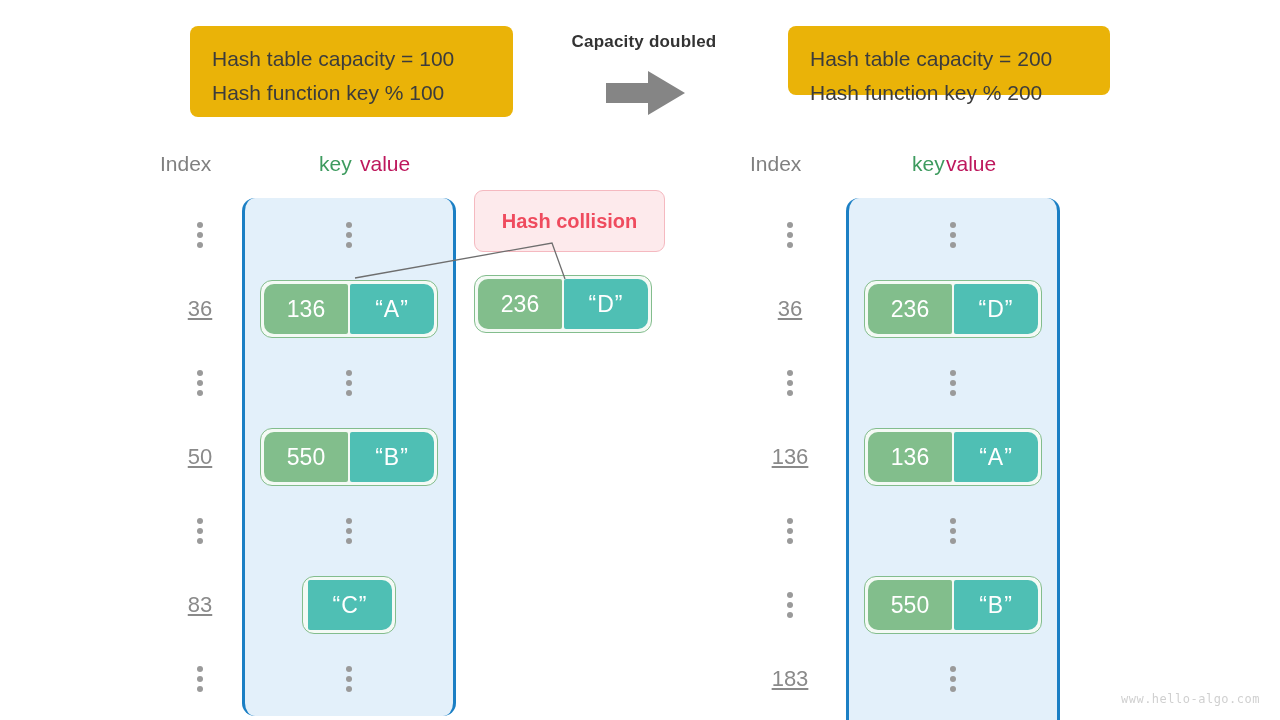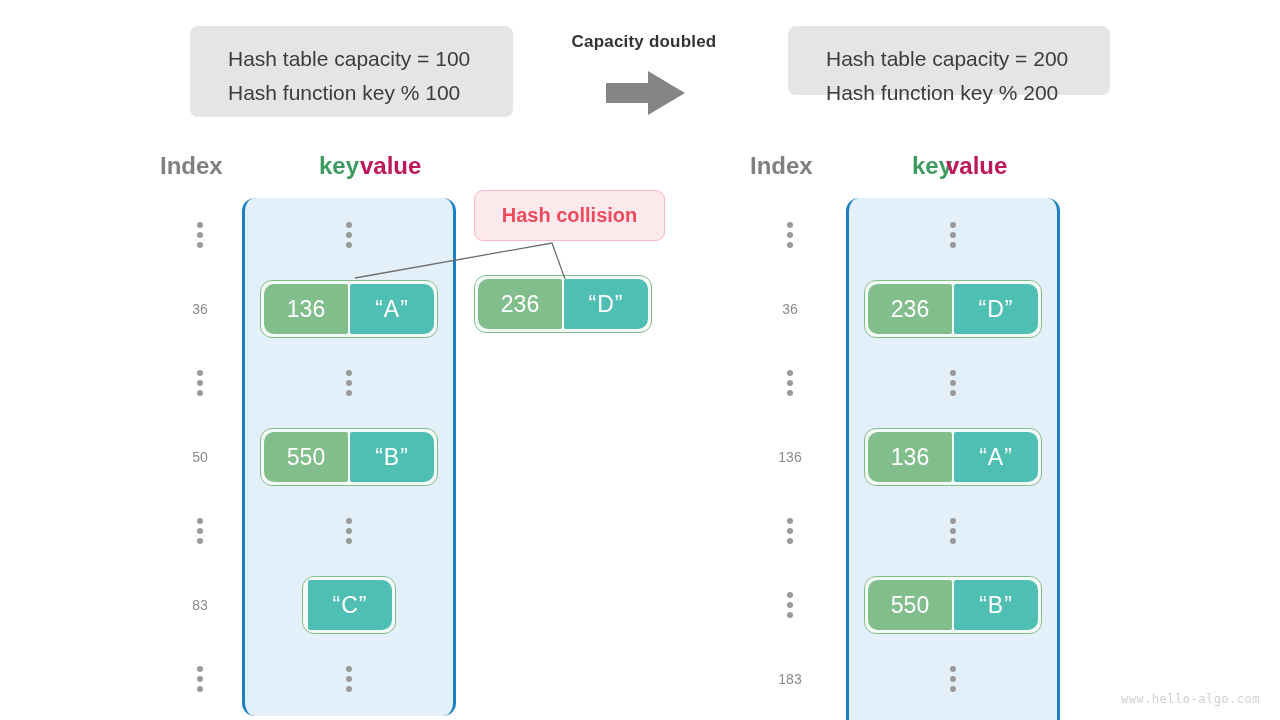--- a/index.html
+++ b/index.html
@@ -16,23 +16,23 @@
   }
   #stage {
     position: relative;
     width: 1280px;
     height: 720px;
   }
 
   
   .info-box {
     position: absolute;
-    background: #e5e5e5;
+    background: #eab308;
     border-radius: 8px;
-    padding: 16px 38px;
+    padding: 16px 22px;
     box-sizing: border-box;
     color: #3c3c3c;
     font-size: 21px;
     line-height: 1.62;
   }
   .info-box .line { white-space: nowrap; }
 
   #info-left  { left: 190px; top: 26px; width: 323px; height: 91px; }
   #info-right { left: 788px; top: 26px; width: 322px; height: 69px; }
 
@@ -61,41 +61,42 @@
 
   .col-headers {
     position: absolute;
     top: 0;
     left: 0;
     height: 30px;
     width: 100%;
   }
   .hdr {
     position: absolute;
-    font-size: 24px;
-    font-weight: bold;
+    font-size: 21px;
+    font-weight: normal;
     white-space: nowrap;
   }
   .hdr-index { color: #808080; }
   .hdr-key   { color: #3e9b5f; margin-left: 34px; }
   .hdr-value { color: #be185d; }
 
   
   .index-col {
     position: absolute;
     width: 80px;
     text-align: center;
   }
   .index-cell {
     height: 74px;
     display: flex;
     align-items: center;
     justify-content: center;
-    font-size: 14px;
+    font-size: 22px;
     color: #8a8a8a;
+    text-decoration: underline;
   }
 
   
   .bucket-wrap {
     position: absolute;
     background: #e3f0fa;
     box-sizing: border-box;
     border-left: 3px solid #1b7fc4;
     border-right: 3px solid #1b7fc4;
     border-radius: 13px;
@@ -160,21 +161,21 @@
     left: 474px;
     top: 275px;
   }
 
   
   #collision-box {
     position: absolute;
     left: 474px;
     top: 190px;
     width: 191px;
-    height: 51px;
+    height: 62px;
     background: #fdeaec;
     border: 1.5px solid #f5b9c0;
     border-radius: 9px;
     display: flex;
     align-items: center;
     justify-content: center;
     box-sizing: border-box;
   }
   #collision-box .txt {
     font-size: 20px;

